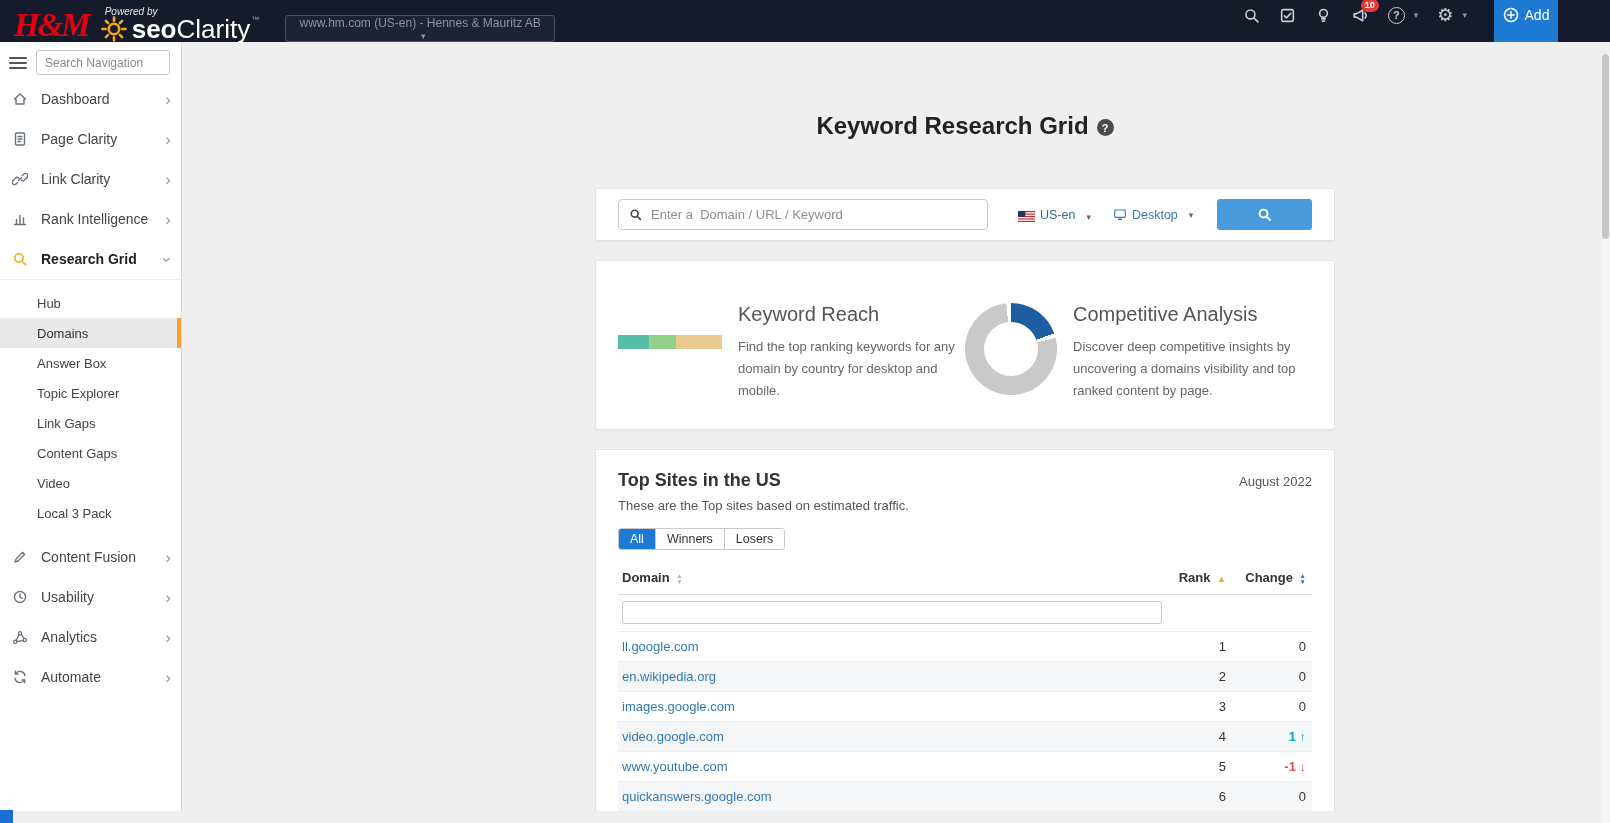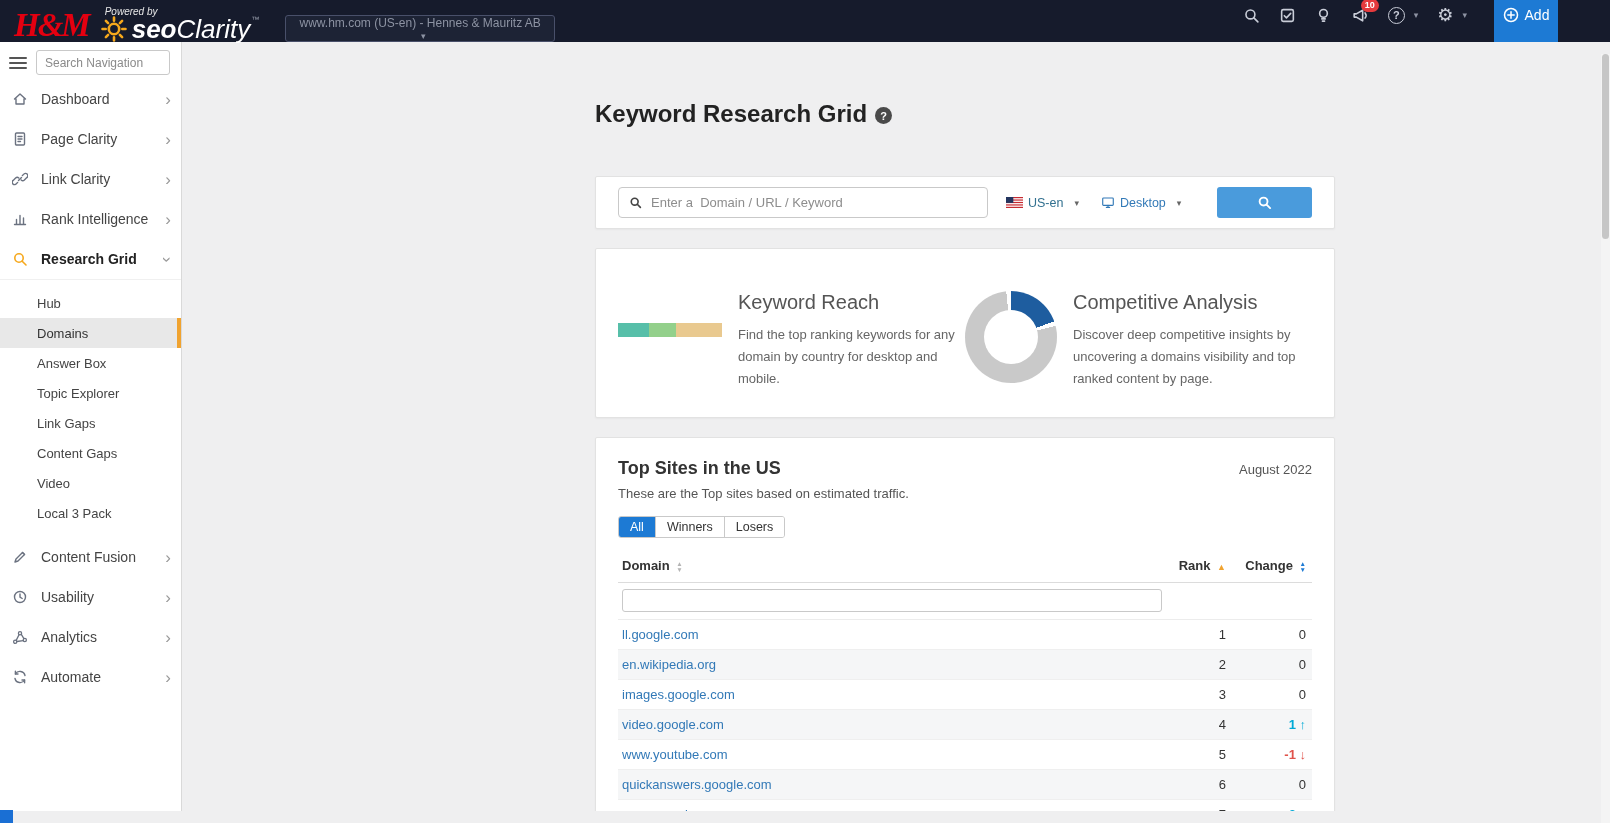--- a/index.html
+++ b/index.html
@@ -6,21 +6,21 @@
   html,body { margin:0; padding:0; }
   body { font-family:"Liberation Sans", sans-serif; }
   .app { position:relative; width:1610px; height:823px; overflow:hidden; background:#efeff0; }
 
   
   .topbar { height:42px; background:var(--topbar-bg); display:flex; align-items:flex-end; padding-left:14px; position:relative; z-index:5; }
   .hm-logo { font-family:"Liberation Serif", serif; font-style:italic; font-weight:bold; color:var(--brand-red); font-size:33px; letter-spacing:-2px; line-height:1; }
   .seo-brand { margin-left:12px; color:#fff; }
   .powered-by { display:block; font-size:10px; font-style:italic; color:#e6e6e6; margin:0 0 0 4px; }
   .seo-row { display:flex; align-items:center; gap:5px; margin-top:-1px; }
-  .brand-text { font-size:26px; line-height:1; color:#fff;font-style:italic; }
+  .brand-text { font-size:26px; line-height:1; color:#fff; }
   .brand-text .seo { font-weight:700; }
   .brand-text .clarity { font-weight:400; }
   .tm { font-size:8px; color:#9aa0ae; vertical-align:top; margin-left:1px; }
   .domain-select { margin-left:26px; width:270px; height:27px; background:#1d2335; border:1px solid #49506a; border-radius:3px; color:#8d93a3; font-size:12px; display:flex; align-items:center; padding:0 9px; cursor:pointer;flex-direction:column; }
   .domain-select .txt { flex:1; overflow:hidden; white-space:nowrap; text-overflow:ellipsis; }
   .caret { font-size:9px; color:#8d93a3; margin-left:6px; }
   .topbar-right { margin-left:auto; display:flex; align-items:center; gap:19px; }
   .tb-icon { color:#c9cdd8; display:flex; align-items:center; cursor:pointer; position:relative; }
   .badge { position:absolute; top:-8px; right:-10px; background:var(--badge-red); color:#fff; font-size:9px; font-weight:bold; border-radius:8px; padding:1.5px 4px; min-width:9px; text-align:center; }
   .qmark { width:17px; height:17px; border-radius:50%; border:1.5px solid #c9cdd8; font-size:11px; font-weight:bold; display:flex; align-items:center; justify-content:center; }
@@ -44,30 +44,30 @@
   .nav-item.research .nav-label { color:#222; font-weight:700; }
   .chev { color:#9a9a9a; font-size:17px; line-height:1; }
   .chev.down { transform:rotate(90deg); }
   .submenu { border-top:1px solid #f0f0f0; padding-top:8px; margin-bottom:9px; }
   .submenu-item { height:30px; display:flex; align-items:center; padding-left:37px; font-size:13px; color:#444; cursor:pointer; }
   .submenu-item.active { background:#e8e8e8; border-right:4px solid var(--active-orange); color:#333; }
 
   
   .main { flex:1; position:relative; overflow:hidden; }
   .content { width:740px; margin-left:413px; }
-  .page-title { font-size:24px; font-weight:bold; color:#222; margin:0; padding-top:58px; }
+  .page-title { text-align:center; font-size:24px; font-weight:bold; color:#222; margin:12px; padding-top:58px; }
   .help-circle { display:inline-flex; width:17px; height:17px; border-radius:50%; background:#4a4a4a; color:#fff; font-size:11px; font-weight:bold; align-items:center; justify-content:center; vertical-align:middle; margin-left:8px; cursor:pointer; }
   .card { background:#fff; border:1px solid #e2e2e2; border-radius:2px; box-shadow:0 1px 2px rgba(0,0,0,0.04); }
 
   .search-card { margin-top:48px; height:53px; display:flex; align-items:center; padding:0 22px; }
   .kw-input-wrap { width:370px; height:31px; border:1px solid #c9c9c9; border-radius:4px; display:flex; align-items:center; padding:0 10px; gap:7px; background:#fff; }
   .kw-input-wrap svg { color:#444; flex:none; }
   .kw-input { border:none; outline:none; flex:1; font-size:13px; color:#666; font-family:inherit; }
   .kw-input::placeholder { color:#8d8d8d; }
-  .locale-select { margin-left:18px; display:flex; align-items:center; gap:5px; font-size:12.5px; color:#31708f; cursor:pointer; }
+  .locale-select { margin-left:30px; display:flex; align-items:flex-end; gap:5px; font-size:12.5px; color:#31708f; cursor:pointer; }
   .device-select { margin-left:22px; display:flex; align-items:center; gap:5px; font-size:12.5px; color:#3279b7; cursor:pointer; }
   .device-select svg { color:#3279b7; }
   .search-btn { margin-left:auto; width:95px; height:31px; background:var(--search-btn-blue); border:none; border-radius:3px; color:#fff; display:flex; align-items:center; justify-content:center; cursor:pointer; }
 
   .features-card { margin-top:19px; padding:42px 22px 28px 22px; display:flex; }
   .feature { flex:1; display:flex; gap:16px; }
   .mini-bars { width:104px; height:14px; display:flex; margin-top:32px; flex:none; }
   .mini-bars .seg1 { width:30%; background:var(--bar-teal); }
   .mini-bars .seg2 { width:26%; background:var(--bar-green); }
   .mini-bars .seg3 { width:44%; background:var(--bar-tan); }

